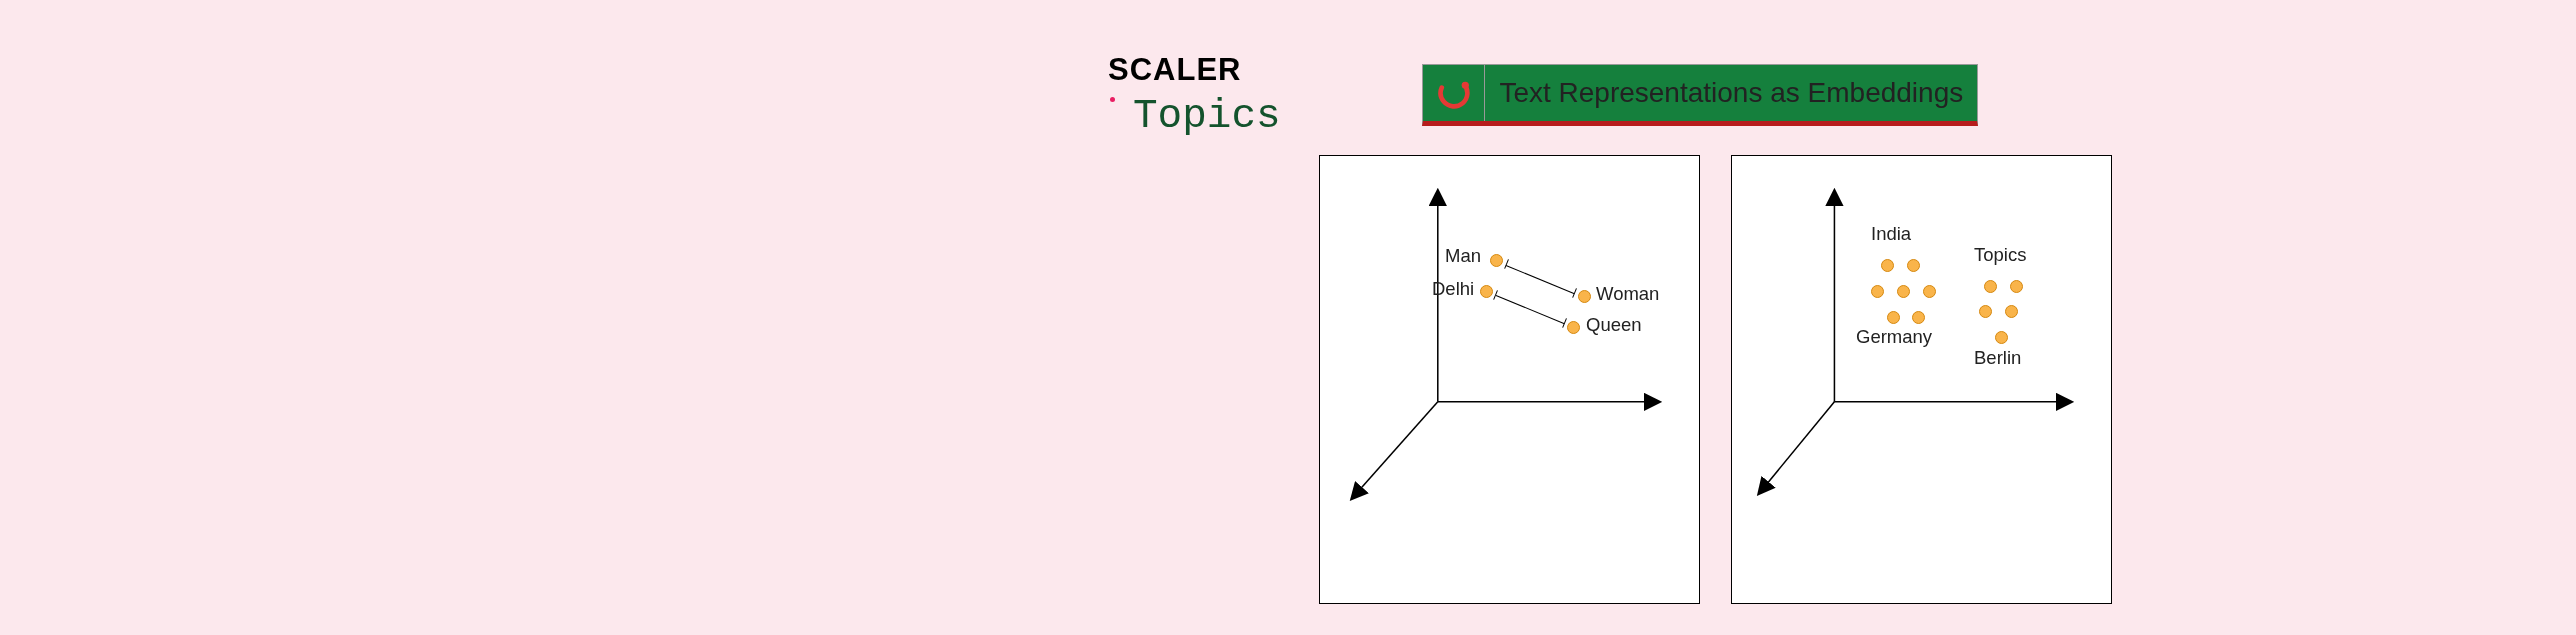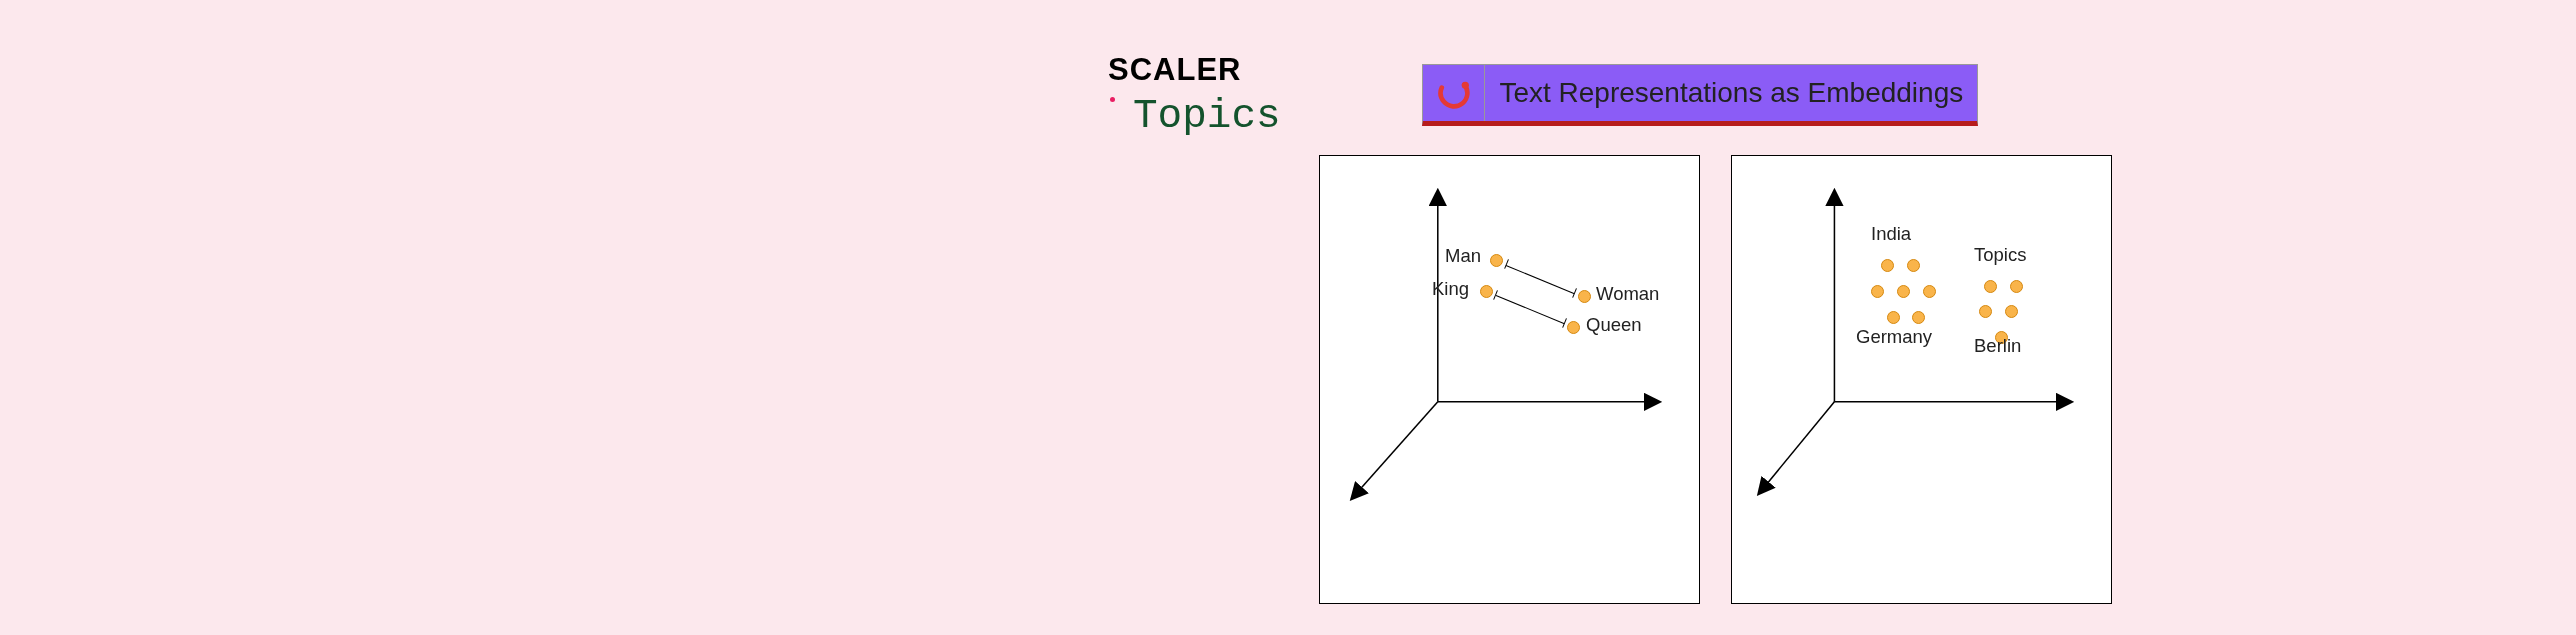--- a/index.html
+++ b/index.html
@@ -39,21 +39,21 @@
     vertical-align: top;
     margin-top: 9.3px;
   }
   .title-box {
     position: absolute;
     left: 1422px;
     top: 64px;
     width: 556px;
     border: 1.5px solid #999;
     border-bottom: 5.2px solid #b71c1c;
-    background: #8b5cf6;
+    background: #15803d;
     display: flex;
     align-items: center;
     height: 62px;
   }
   .title-icon {
     width: 62px;
     height: 100%;
     display: flex;
     align-items: center;
     justify-content: center;
@@ -139,21 +139,21 @@
         </marker>
       </defs>
       <line x1="230" y1="480" x2="230" y2="80" stroke="#000" stroke-width="3" marker-end="url(#arr1)"></line>
       <line x1="230" y1="480" x2="650" y2="480" stroke="#000" stroke-width="3" marker-end="url(#arr1)"></line>
       <line x1="230" y1="480" x2="70" y2="660" stroke="#000" stroke-width="3" marker-end="url(#arr1)"></line>
     </svg>
     <div id="d1-points">
         <div class="point" style="left: 170px; top: 98px;"></div>
         <div class="label" style="left: 125px; top: 89px;">Man</div>
         <div class="point" style="left: 160px; top: 129px;"></div>
-        <div class="label" style="left: 112px; top: 122px;">King</div>
+        <div class="label" style="left: 112px; top: 122px;">Delhi</div>
         <div class="point" style="left: 258px; top: 134px;"></div>
         <div class="label" style="left: 276px; top: 127px; text-align: center;">Woman</div>
         <div class="point" style="left: 247px; top: 165px;"></div>
         <div class="label" style="left: 266px; top: 158px;">Queen</div>
         <div class="connector" style="left: 186px; top: 109px; width: 74px; transform: rotate(22.3801deg);"></div>
         <div class="tick" style="left: 186px; top: 103px; transform: rotate(22.3801deg);"></div>
         <div class="tick" style="left: 254px; top: 132px; transform: rotate(22.3801deg);"></div>
         <div class="connector" style="left: 176px; top: 139px; width: 74px; transform: rotate(22.3801deg);"></div>
         <div class="tick" style="left: 175px; top: 134px; transform: rotate(22.3801deg);"></div>
         <div class="tick" style="left: 244px; top: 162px; transform: rotate(22.3801deg);"></div>
@@ -180,18 +180,18 @@
         <div class="point" style="left: 155px; top: 155px;"></div>
         <div class="point" style="left: 180px; top: 155px;"></div>
         <div class="point" style="left: 252px; top: 124px;"></div>
         <div class="point" style="left: 278px; top: 124px;"></div>
         <div class="point" style="left: 247px; top: 149px;"></div>
         <div class="point" style="left: 273px; top: 149px;"></div>
         <div class="point" style="left: 263px; top: 175px;"></div>
         <div class="label" style="left: 139px; top: 67px;">India</div>
         <div class="label" style="left: 242px; top: 88px;">Topics</div>
         <div class="label" style="left: 124px; top: 170px;">Germany</div>
-        <div class="label" style="left: 242px; top: 179px;">Berlin</div>
+        <div class="label" style="left: 242px; top: 191px;">Berlin</div>
       </div>
   </div>
 
 </div>
 
 
 </body></html>

